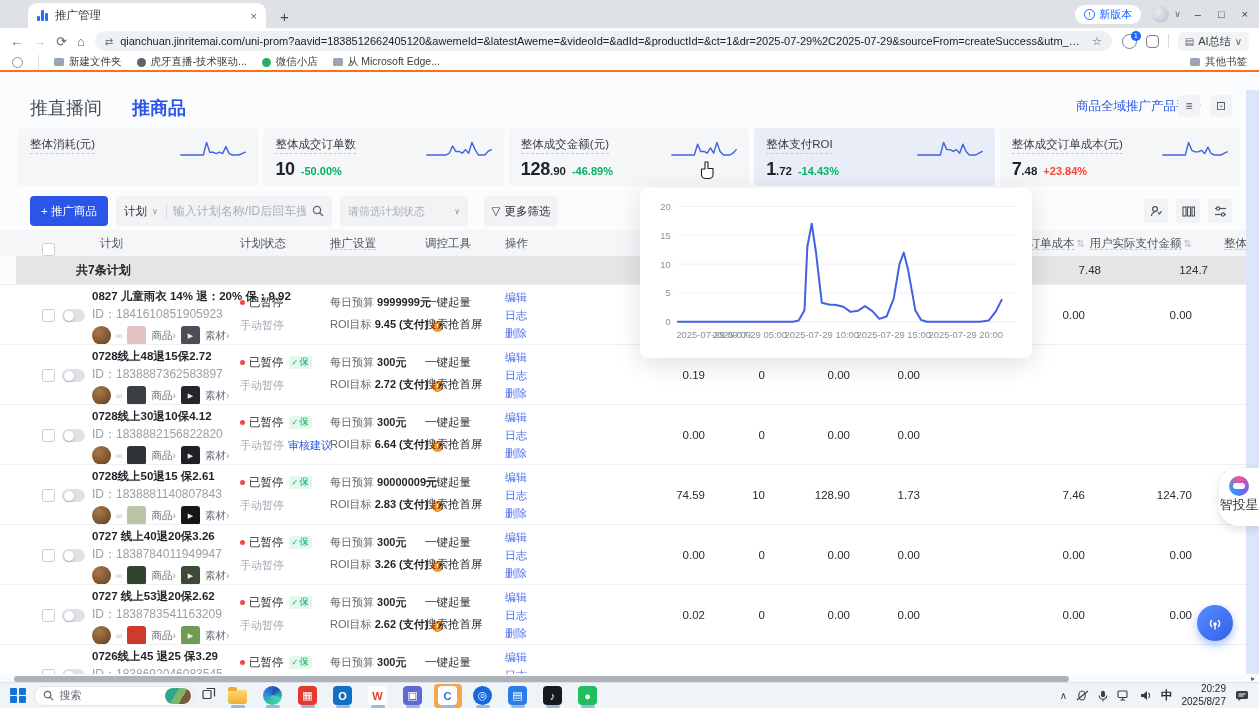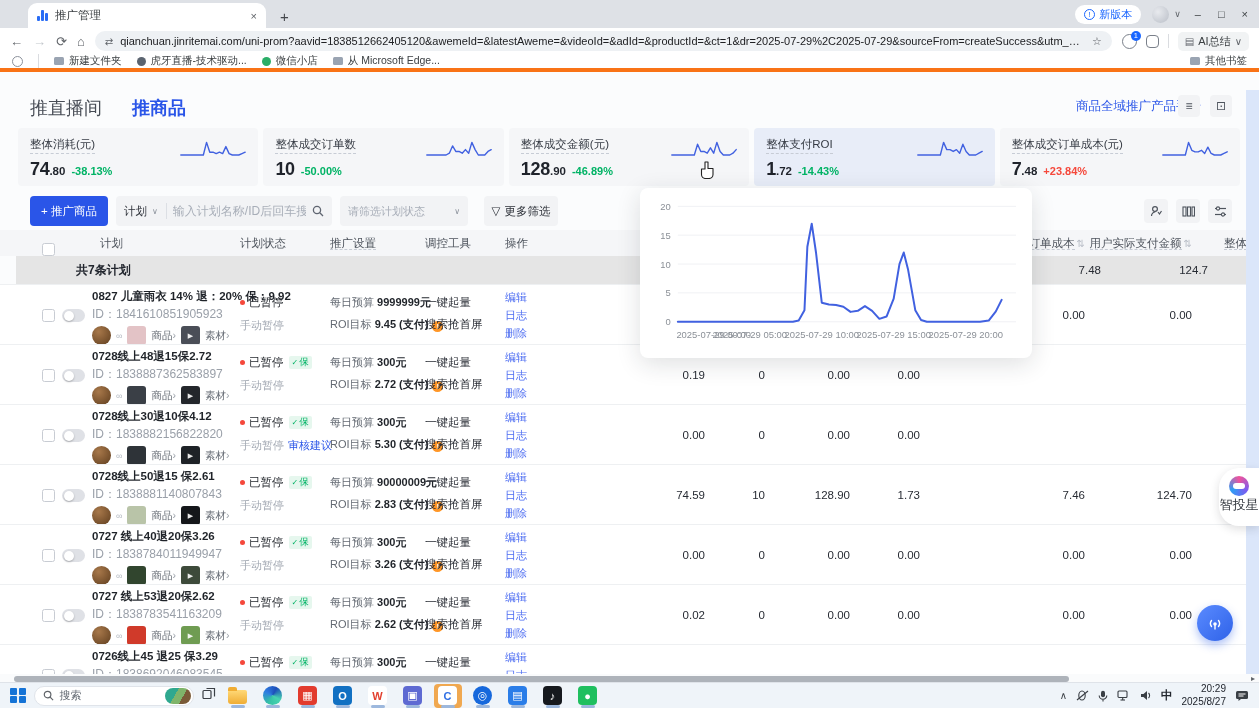--- a/index.html
+++ b/index.html
@@ -32,21 +32,21 @@
   .url-text{flex:1;font-size:11px;color:#202124;white-space:nowrap;overflow:hidden;text-overflow:ellipsis;}
   .urlbar .star{font-size:11px;color:#5f6368;}
   .nav-right{display:flex;align-items:center;gap:9px;}
   .ext{position:relative;width:15px;height:15px;border-radius:50%;border:1.5px solid #7a808a;}
   .ext b{position:absolute;right:-5px;top:-4px;min-width:10px;height:10px;background:#1a66ff;color:#fff;border-radius:5px;font-size:7.5px;line-height:10px;text-align:center;font-weight:400;padding:0 2px;}
   .ext2{width:13px;height:13px;border:1.5px solid #7a808a;border-radius:4px;}
   .vdiv{width:1px;height:14px;background:#dadce0;}
   .ai-chip{display:flex;align-items:center;gap:4px;background:#f1f3f4;border-radius:5px;padding:2px 7px;font-size:11px;color:#3c4043;}
   .ai-chip .dic{color:#5f6368;font-size:10px;}
 
-  .bookmarks{height:18px;background:#fff;border-bottom:4px solid #f97316;display:flex;align-items:center;gap:15px;padding:0 12px;font-size:10.5px;color:#3c4043;}
+  .bookmarks{height:18px;background:#fff;border-bottom:2px solid #f97316;display:flex;align-items:center;gap:15px;padding:0 12px;font-size:10.5px;color:#3c4043;}
   .bm{display:flex;align-items:center;gap:5px;}
   .bm-ic{display:inline-block;width:10px;height:8px;border-radius:1.5px;background:#9aa4b2;position:relative;}
   .bm-ic.bm-site{width:9px;height:9px;border-radius:50%;}
   .bm-lead{width:11px;height:11px;border-radius:50%;border:1.5px solid #8b919b;}
   .bm-right{margin-left:auto;display:flex;align-items:center;gap:5px;}
 
   
   .page{position:absolute;top:72px;left:0;right:0;bottom:26px;background:#fbfcfd;overflow:hidden;}
   .pgtabs{position:absolute;top:24px;left:30px;display:flex;gap:30px;font-size:18px;}
   .pgtab{color:#474c55;}
@@ -257,25 +257,20 @@
     <span class="hd-icbtn" style="left:1178px;">≡</span>
     <span class="hd-icbtn" style="left:1210px;">⊡</span>
 
     <div class="cards">
 
         <div class="card">
           <span class="card-title">整体消耗(元)</span>
           <svg class="spark" viewBox="0 0 100 26">
             <polyline points="4.0,23.0 8.6,23.0 13.2,23.0 17.8,23.0 22.4,23.0 27.0,23.0 31.6,23.0 36.2,23.0 40.8,5.0 45.4,19.0 50.0,19.0 54.6,21.0 59.2,19.0 63.8,21.0 68.4,11.0 73.0,21.0 77.6,23.0 82.2,23.0 86.8,23.0 91.4,21.0 96.0,19.0"></polyline>
           </svg>
-          <div class="card-val">
-            <span class="cv-int">74</span>
-            <span class="cv-dec">.80</span>
-            <span class="cv-chg green">-38.13%</span>
-          </div>
         </div>
 
         <div class="card">
           <span class="card-title">整体成交订单数</span>
           <svg class="spark" viewBox="0 0 100 26">
             <polyline points="4.0,23.0 8.6,23.0 13.2,23.0 17.8,23.0 22.4,23.0 27.0,23.0 31.6,23.0 36.2,20.4 40.8,10.1 45.4,17.9 50.0,17.9 54.6,20.4 59.2,15.3 63.8,20.4 68.4,5.0 73.0,15.3 77.6,23.0 82.2,23.0 86.8,23.0 91.4,17.9 96.0,15.3"></polyline>
           </svg>
           <div class="card-val">
             <span class="cv-int">10</span>
             <span class="cv-dec"></span>
@@ -499,21 +494,21 @@
           </div>
           <div class="c-status">
             <div><i class="dot"></i><span>已暂停</span><span class="gbadge">
                 <i>✓</i>
                 <span>保</span>
               </span></div>
             <div class="s2"><span>手动暂停</span><a class="review">审核建议</a></div>
           </div>
           <div class="c-set">
             <div><span>每日预算</span> <b>300元</b></div>
-            <div><span>ROI目标</span> <b><span>5.30</span> <span>(支付)</span></b><i class="warn">!</i></div>
+            <div><span>ROI目标</span> <b><span>6.64</span> <span>(支付)</span></b><i class="warn">!</i></div>
           </div>
           <div class="c-tools">
             <div>一键起量</div>
             <div>搜索抢首屏</div>
           </div>
           <div class="c-act">
             <a>编辑</a>
             <a>日志</a>
             <a>删除</a>
           </div>

